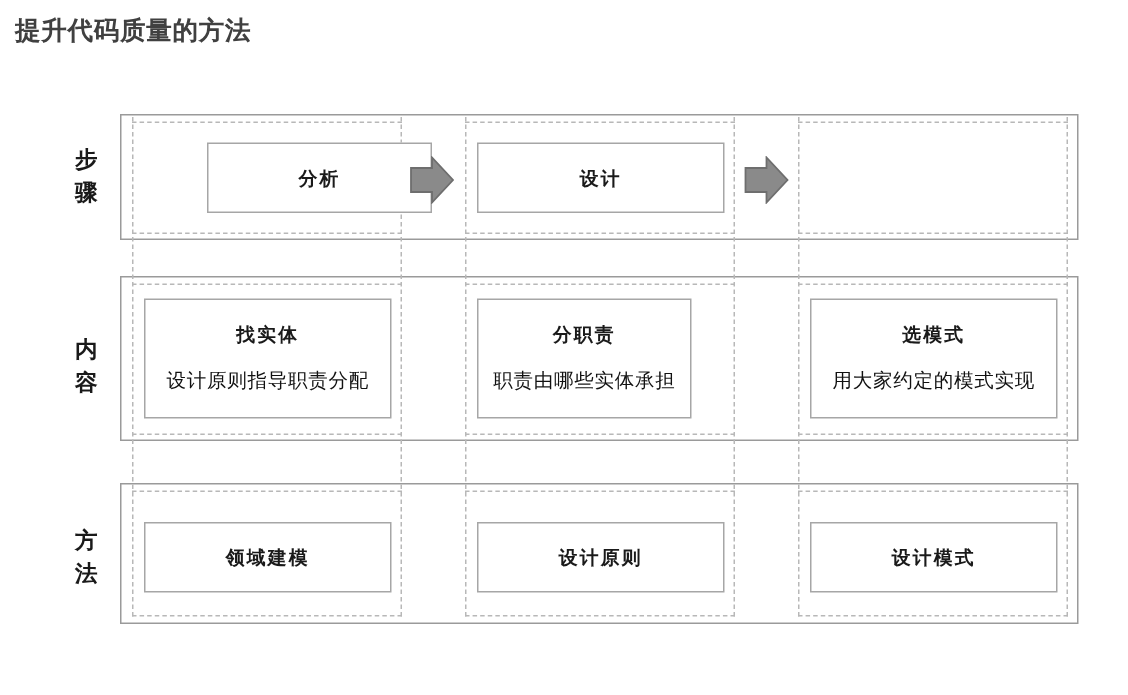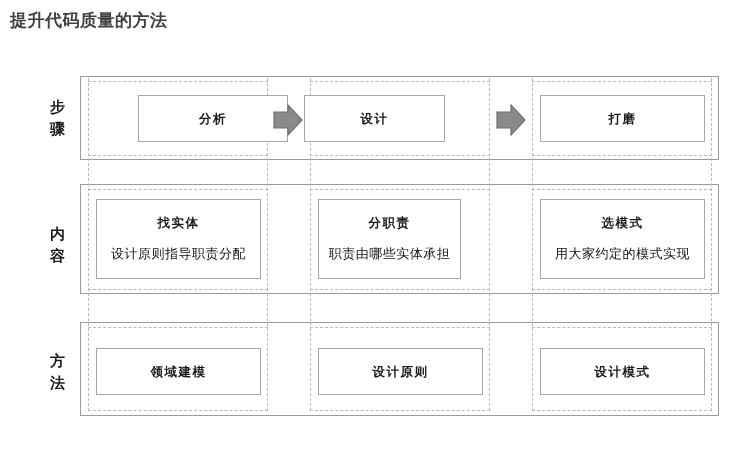--- a/index.html
+++ b/index.html
@@ -122,21 +122,21 @@
     font-size: 13px;
     color: #111111;
     line-height: 20px;
     margin-top: 12px;
     letter-spacing: 0.5px;
   }
 
   
   .node.r1 { top: 95px; height: 47px; }
   .node.r1.n1 { left: 96px;  width: 150px; margin-left: 42px; }
-  .node.r1.n2 { left: 304px; width: 141px; }
+  .node.r1.n2 { left: 318px; width: 165px; }
   .node.r1.n3 { left: 540px; width: 165px; }
 
   
   .node.r2 { top: 199px; height: 80px; }
   .node.r2.n1 { left: 96px;  width: 165px; }
   .node.r2.n2 { left: 318px; width: 143px; }
   .node.r2.n3 { left: 540px; width: 165px; }
 
   
   .node.r3 { top: 348px; height: 47px; }
@@ -198,23 +198,20 @@
   <div class="cell-dash c1 rowline-methods"></div>
   <div class="cell-dash c2 rowline-methods"></div>
   <div class="cell-dash c3 rowline-methods"></div>
 
   <div class="node r1 n1">
     <div class="node-title">分析</div>
   </div>
   <div class="node r1 n2">
     <div class="node-title">设计</div>
   </div>
-  <div class="node r1 n3">
-    <div class="node-title">打磨</div>
-  </div>
 
   <div id="arrow-1" class="arrow">
     <svg width="30" height="32" viewBox="0 0 30 32" xmlns="http://www.w3.org/2000/svg">
       <polygon points="1,8 15,8 15,1 29,16 15,31 15,24 1,24" fill="#8a8a8a" stroke="#6e6e6e" stroke-width="1.2" stroke-linejoin="miter"></polygon>
     </svg>
   </div>
   <div id="arrow-2" class="arrow">
     <svg width="30" height="32" viewBox="0 0 30 32" xmlns="http://www.w3.org/2000/svg">
       <polygon points="1,8 15,8 15,1 29,16 15,31 15,24 1,24" fill="#8a8a8a" stroke="#6e6e6e" stroke-width="1.2" stroke-linejoin="miter"></polygon>
     </svg>

